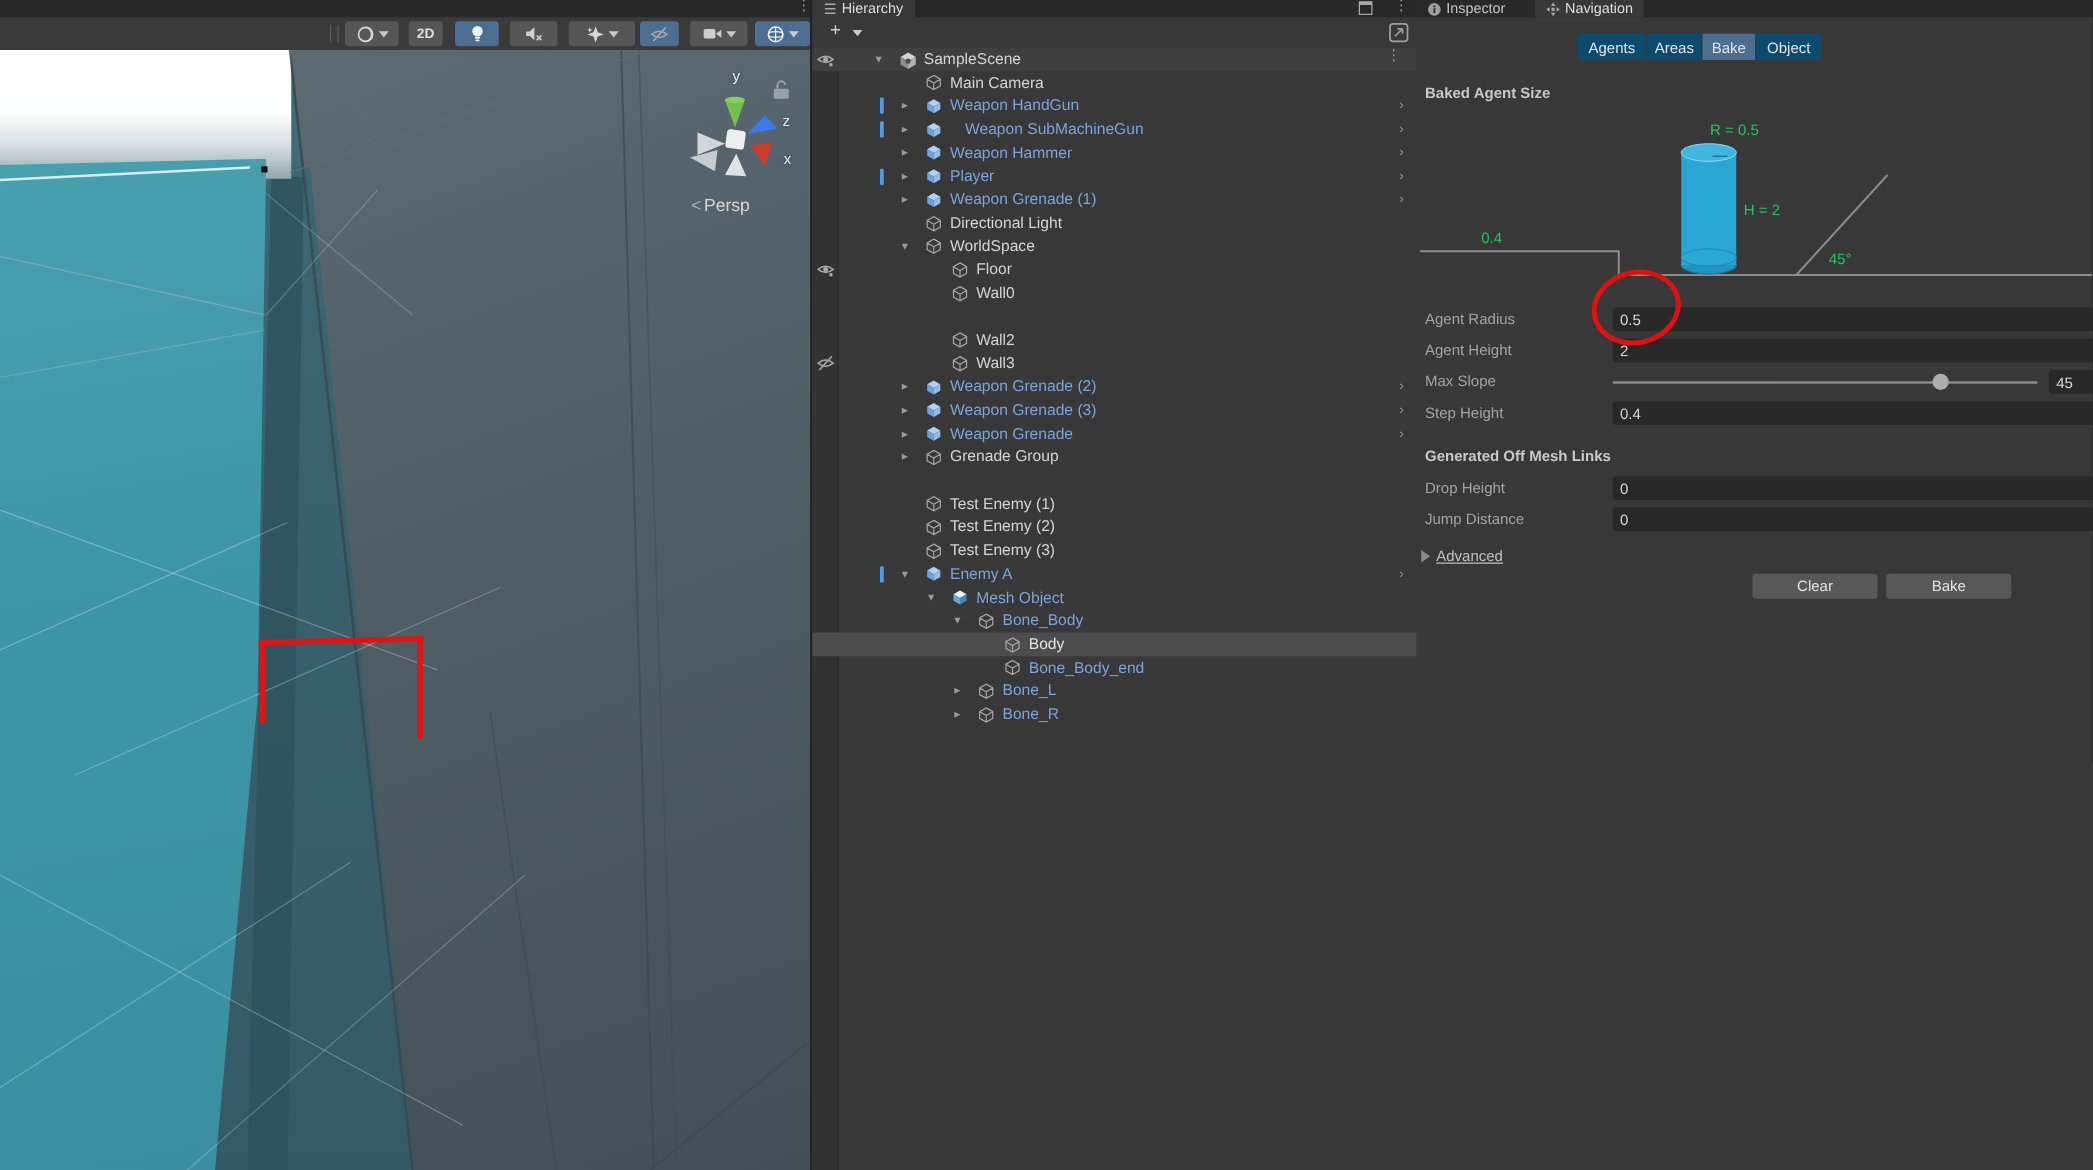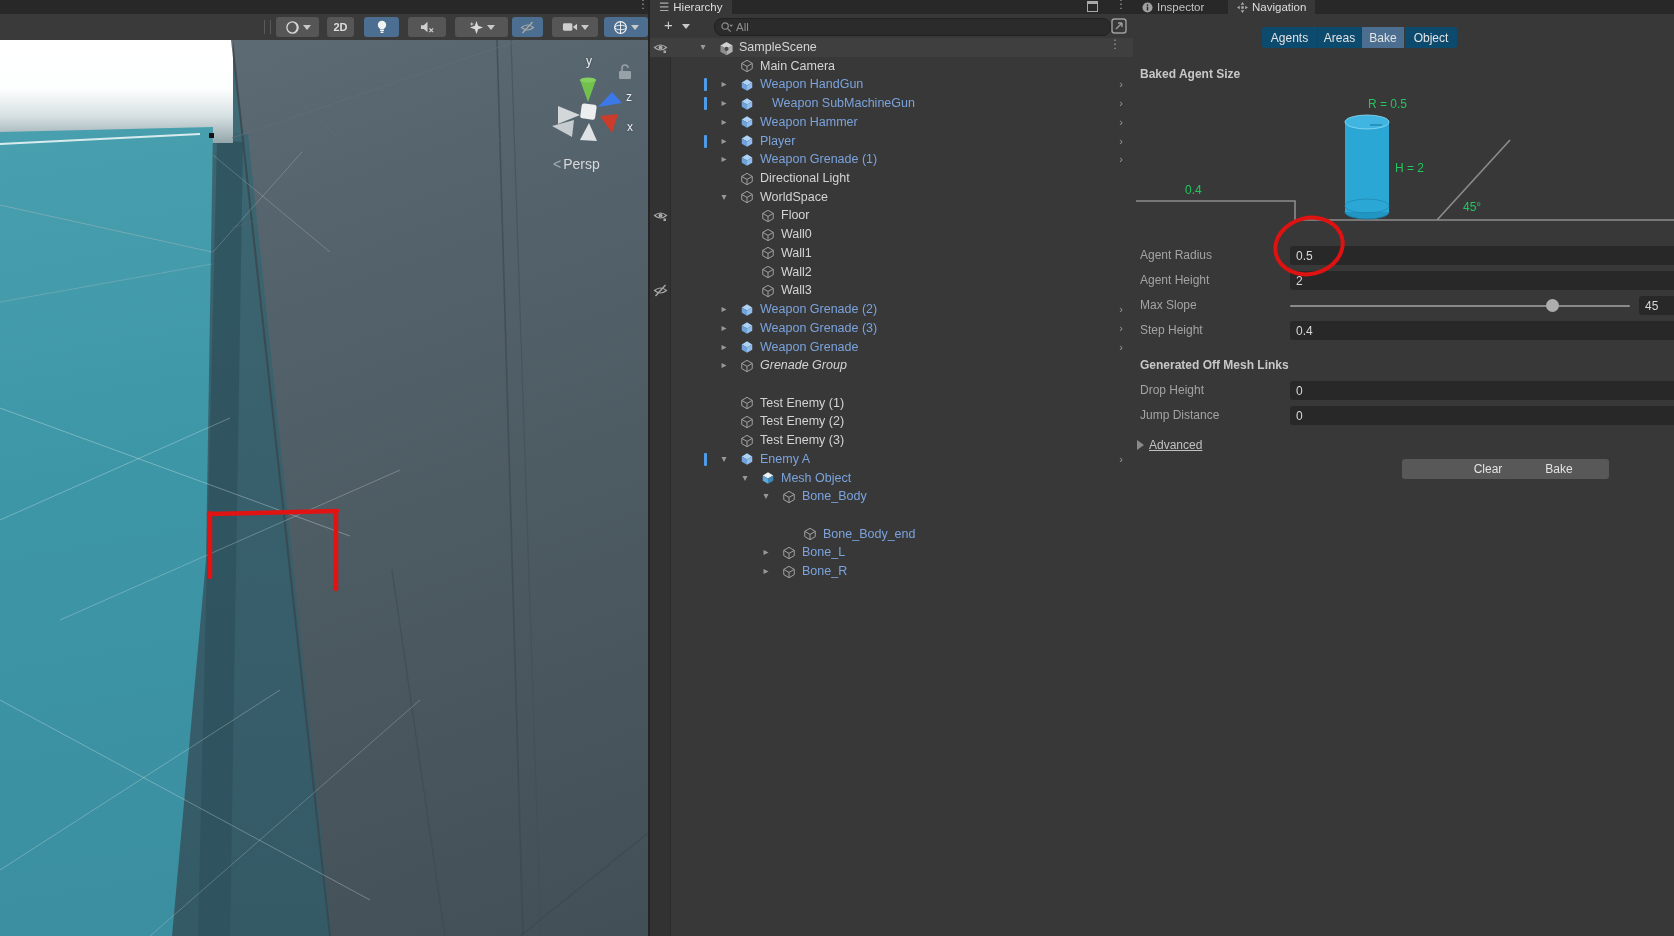--- a/index.html
+++ b/index.html
@@ -210,28 +210,20 @@
       <span>Hierarchy</span>
     </div>
     <div class="abs" style="left:437px;top:1px;width:11px;height:11px;border:1.5px solid #a8a8a8;border-top-width:3px;box-sizing:border-box;"></div>
     <div class="abs kebab" style="left:465px;top:2px;">⋮</div>
 
     <div id="hier-toolbar" class="abs">
       <div class="abs" style="left:14px;top:2px;font-size:15px;color:#cfcfcf;">
         <span>+</span>
       </div>
       <div class="abs caret" style="left:32px;top:10px;"></div>
-      <div id="hsearch">
-        <svg width="13" height="13" viewBox="0 0 14 14">
-            <circle cx="5.5" cy="5.5" r="3.4" stroke="#8e8e8e" fill="none" stroke-width="1.3"></circle>
-            <path d="M8.2,8.2 L11.5,11.5" stroke="#8e8e8e" stroke-width="1.3"></path>
-            <polygon points="10,4 14,4 12,6.5" fill="#8e8e8e"></polygon>
-          </svg>
-        <span>All</span>
-      </div>
       <svg class="abs" style="left:460px;top:3px;" width="18" height="18" viewBox="0 0 18 18">
           <rect x="2" y="2" width="14" height="14" rx="2.5" stroke="#9e9e9e" fill="none" stroke-width="1.4"></rect>
           <path d="M6,12 L12,6 M12,6 h-4 M12,6 v4" stroke="#9e9e9e" stroke-width="1.4" fill="none"></path>
         </svg>
     </div>
 
     <div id="hgutter" class="abs"></div>
     <div id="htree" class="abs" style="left:0;top:0;width:485px;height:936px;">
         <div class="trow scenehdr" style="top: 38px;">
           <span class="fold" style="left:47px">▾</span>
@@ -343,28 +335,20 @@
           <span class="lbl" style="position:absolute;left:131px;top:2px;">Floor</span>
         </div>
         <div class="trow" style="top: 225.2px;">
           <span class="ticon" style="left:111px">
             <svg width="14" height="14" viewBox="0 0 16 16">
               <path d="M8 1.5 L14 5 V11 L8 14.5 L2 11 V5 Z M2 5 L8 8.5 L14 5 M8 8.5 V14.5" fill="none" stroke="#a6a6a6" stroke-width="1.1"></path>
             </svg>
           </span>
           <span class="lbl" style="position:absolute;left:131px;top:2px;">Wall0</span>
         </div>
-        <div class="trow" style="top: 243.92px;">
-          <span class="ticon" style="left:111px">
-            <svg width="14" height="14" viewBox="0 0 16 16">
-              <path d="M8 1.5 L14 5 V11 L8 14.5 L2 11 V5 Z M2 5 L8 8.5 L14 5 M8 8.5 V14.5" fill="none" stroke="#a6a6a6" stroke-width="1.1"></path>
-            </svg>
-          </span>
-          <span class="lbl" style="position:absolute;left:131px;top:2px;">Wall1</span>
-        </div>
         <div class="trow" style="top: 262.64px;">
           <span class="ticon" style="left:111px">
             <svg width="14" height="14" viewBox="0 0 16 16">
               <path d="M8 1.5 L14 5 V11 L8 14.5 L2 11 V5 Z M2 5 L8 8.5 L14 5 M8 8.5 V14.5" fill="none" stroke="#a6a6a6" stroke-width="1.1"></path>
             </svg>
           </span>
           <span class="lbl" style="position:absolute;left:131px;top:2px;">Wall2</span>
         </div>
         <div class="trow" style="top: 281.36px;">
           <span class="ticon" style="left:111px">
@@ -410,21 +394,21 @@
           <span class="lbl" style="position:absolute;left:110px;top:2px;">Weapon Grenade</span>
           <span class="rchev">›</span>
         </div>
         <div class="trow" style="top: 356.24px;">
           <span class="fold" style="left:68px">▸</span>
           <span class="ticon" style="left:90px">
             <svg width="14" height="14" viewBox="0 0 16 16">
               <path d="M8 1.5 L14 5 V11 L8 14.5 L2 11 V5 Z M2 5 L8 8.5 L14 5 M8 8.5 V14.5" fill="none" stroke="#a6a6a6" stroke-width="1.1"></path>
             </svg>
           </span>
-          <span class="lbl" style="position:absolute;left:110px;top:2px;font-style:italic;">Grenade Group</span>
+          <span class="lbl" style="position:absolute;left:110px;top:2px;">Grenade Group</span>
         </div>
         <div class="trow" style="top: 393.68px;">
           <span class="ticon" style="left:90px">
             <svg width="14" height="14" viewBox="0 0 16 16">
               <path d="M8 1.5 L14 5 V11 L8 14.5 L2 11 V5 Z M2 5 L8 8.5 L14 5 M8 8.5 V14.5" fill="none" stroke="#a6a6a6" stroke-width="1.1"></path>
             </svg>
           </span>
           <span class="lbl" style="position:absolute;left:110px;top:2px;">Test Enemy (1)</span>
         </div>
         <div class="trow" style="top: 412.4px;">
@@ -468,20 +452,28 @@
           <span class="lbl" style="position:absolute;left:131px;top:2px;">Mesh Object</span>
         </div>
         <div class="trow blue" style="top: 487.28px;">
           <span class="fold" style="left:110px">▾</span>
           <span class="ticon" style="left:132px">
             <svg width="14" height="14" viewBox="0 0 16 16">
               <path d="M8 1.5 L14 5 V11 L8 14.5 L2 11 V5 Z M2 5 L8 8.5 L14 5 M8 8.5 V14.5" fill="none" stroke="#a6a6a6" stroke-width="1.1"></path>
             </svg>
           </span>
           <span class="lbl" style="position:absolute;left:152px;top:2px;">Bone_Body</span>
+        </div>
+        <div class="trow sel" style="top: 506px;">
+          <span class="ticon" style="left:153px">
+            <svg width="14" height="14" viewBox="0 0 16 16">
+              <path d="M8 1.5 L14 5 V11 L8 14.5 L2 11 V5 Z M2 5 L8 8.5 L14 5 M8 8.5 V14.5" fill="none" stroke="#a6a6a6" stroke-width="1.1"></path>
+            </svg>
+          </span>
+          <span class="lbl white" style="position:absolute;left:173px;top:2px;">Body</span>
         </div>
         <div class="trow blue" style="top: 524.72px;">
           <span class="ticon" style="left:153px">
             <svg width="14" height="14" viewBox="0 0 16 16">
               <path d="M8 1.5 L14 5 V11 L8 14.5 L2 11 V5 Z M2 5 L8 8.5 L14 5 M8 8.5 V14.5" fill="none" stroke="#a6a6a6" stroke-width="1.1"></path>
             </svg>
           </span>
           <span class="lbl" style="position:absolute;left:173px;top:2px;">Bone_Body_end</span>
         </div>
         <div class="trow blue" style="top: 543.44px;">
@@ -597,19 +589,19 @@
           <span class="flabel" style="top:408px">Jump Distance</span>
           <span class="fbox" style="top:406px;border-radius:3px 0 0 3px;">0</span>
         </div>
       </div>
 
     <div class="abs" style="left:4px;top:438px;display:flex;align-items:center;gap:5px;">
       <span class="advtri"></span>
       <span style="color:#c0c0c0;text-decoration:underline;">Advanced</span>
     </div>
 
-    <div class="btn" style="left:269px;top:459px;width:76px;padding-left:48px;">Clear</div>
+    <div class="btn" style="left:269px;top:459px;width:100px;">Clear</div>
     <div class="btn" style="left:376px;top:459px;width:100px;">Bake</div>
 
     <div class="red-ellipse"></div>
   </div>
 
 </div>
 
 </body></html>

